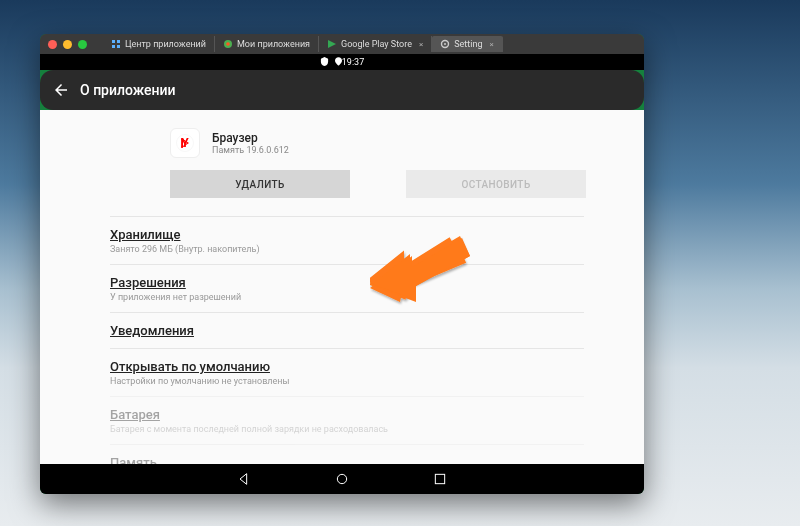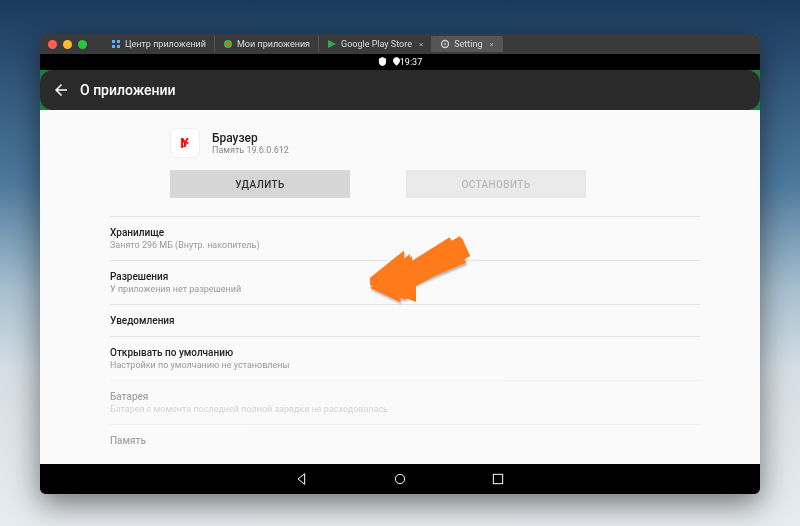--- a/index.html
+++ b/index.html
@@ -2,21 +2,21 @@
 <html><head>
 <meta charset="utf-8">
 <style>
   * { margin: 0; padding: 0; box-sizing: border-box; font-family: Roboto, "Helvetica Neue", Arial, sans-serif; }
   body {
     width: 800px; height: 526px; overflow: hidden;
     background: linear-gradient(to bottom, #1a3a5c 0%, #4d7a9e 35%, #a8c0d0 55%, #d4dee5 70%, #e8ecef 100%);
     position: relative;
   }
   .device-frame {
-    position: absolute; left: 40px; top: 34px; width: 720px; height: 460px;
+    position: absolute; left: 40px; top: 34px; width: 604px; height: 460px;
     background: #15803d; border-radius: 6px; box-shadow: 0 10px 30px rgba(0,0,0,0.5);
     display: flex; flex-direction: column; overflow: hidden;
   }
   
   .window-titlebar {
     height: 20px; background: #3a3a3a; display: flex; align-items: center; padding: 0 8px; gap: 6px;
   }
   .traffic { display: flex; gap: 6px; }
   .traffic span { width: 9px; height: 9px; border-radius: 50%; display: block; }
   .t-red { background: #ff5f57; }
@@ -67,21 +67,21 @@
     flex: 0 0 180px; height: 28px; display: flex; align-items: center; justify-content: center;
     font-size: 10px; letter-spacing: 0.4px; font-weight: 500; cursor: pointer;
   }
   .btn.primary { background: #d6d6d6; color: #333; }
   .btn.secondary { background: #eaeaea; color: #bbb; }
 
   .section {
     border-top: 1px solid #e5e5e5; padding: 10px 0 10px 0;
   }
   .section.faded { opacity: 0.4; }
-  .section h3 { font-size: 10px; font-weight: 500; color: #222; }
+  .section h3 { font-size: 13px; font-weight: 500; color: #222; text-decoration: underline; }
   .section p { font-size: 9px; color: #999; margin-top: 2px; }
 
   
   .android-nav {
     height: 30px; background: #000; display: flex; align-items: center; justify-content: center; gap: 80px;
   }
   .nav-btn { width: 18px; height: 18px; display: flex; align-items: center; justify-content: center; cursor: pointer; }
   .nav-btn svg { width: 16px; height: 16px; }
 
   

